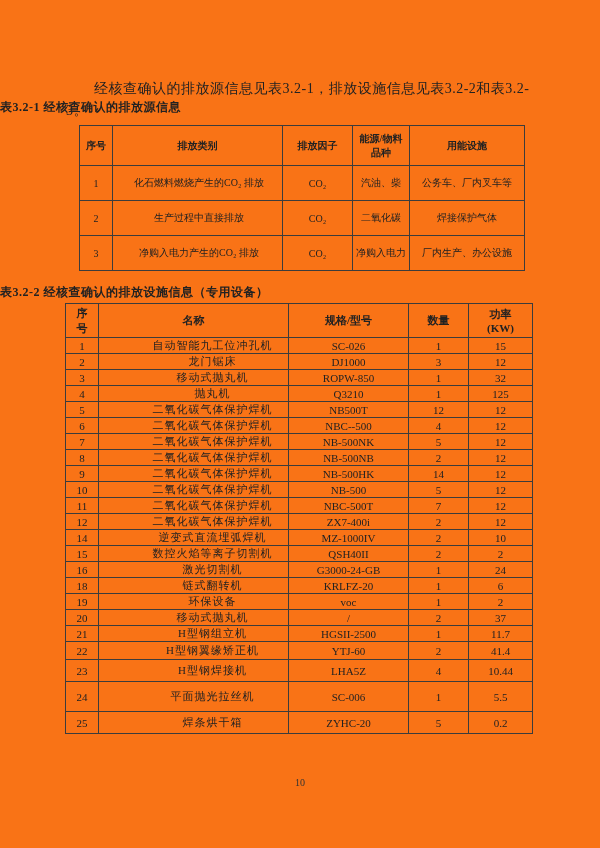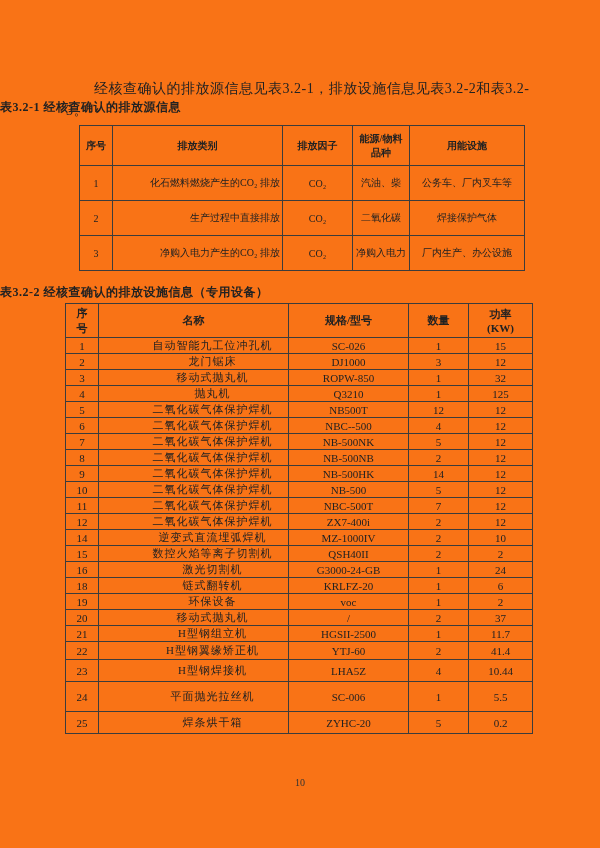--- a/index.html
+++ b/index.html
@@ -49,21 +49,21 @@
   th { font-weight: bold; white-space: pre-line; }
   
   #table1 {
     top: 125px;
     left: 79px;
     width: 445px;
     font-size: 10px;
   }
   #table1 thead tr { height: 40px; }
   #table1 tbody tr { height: 35px; }
-  #table1 tbody td:nth-child(2) { text-align: right; padding-left: 5px; }
+  #table1 tbody td:nth-child(2) { text-align: center; padding-left: 5px; }
   
   #table2 {
     top: 303px;
     left: 65px;
     width: 467px;
     font-size: 11px;
   }
   #table2 thead tr { height: 34px; }
   #table2 tbody tr { height: 16px; }
   #table2 tbody td { padding: 0 2px; }

